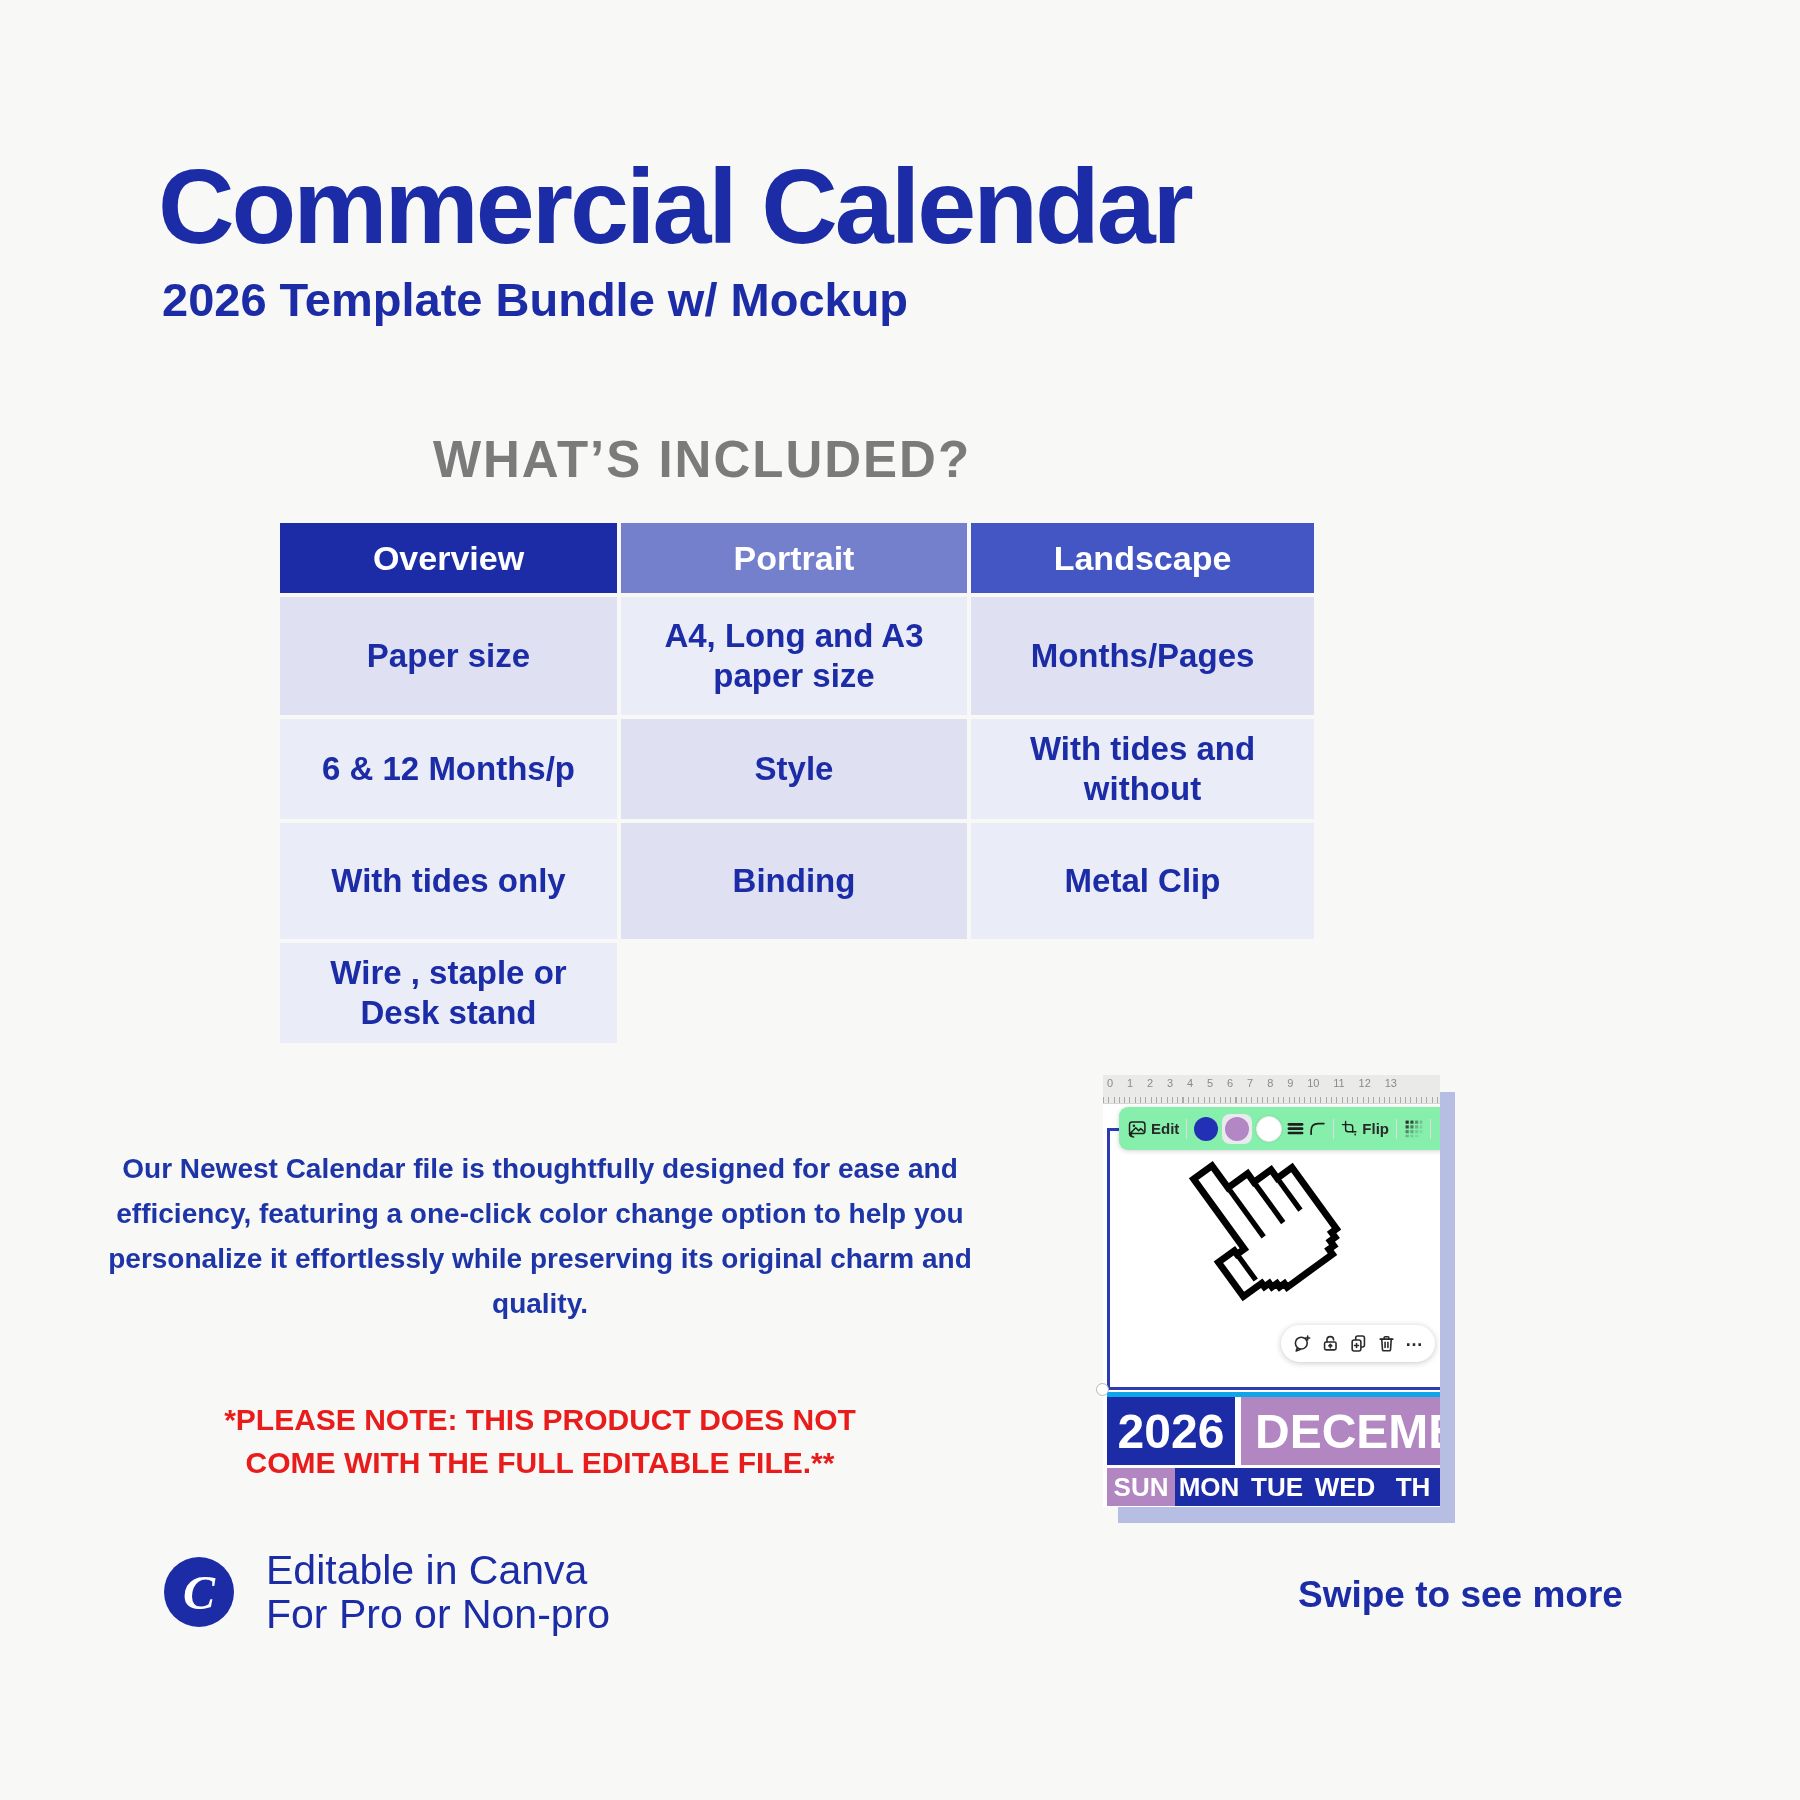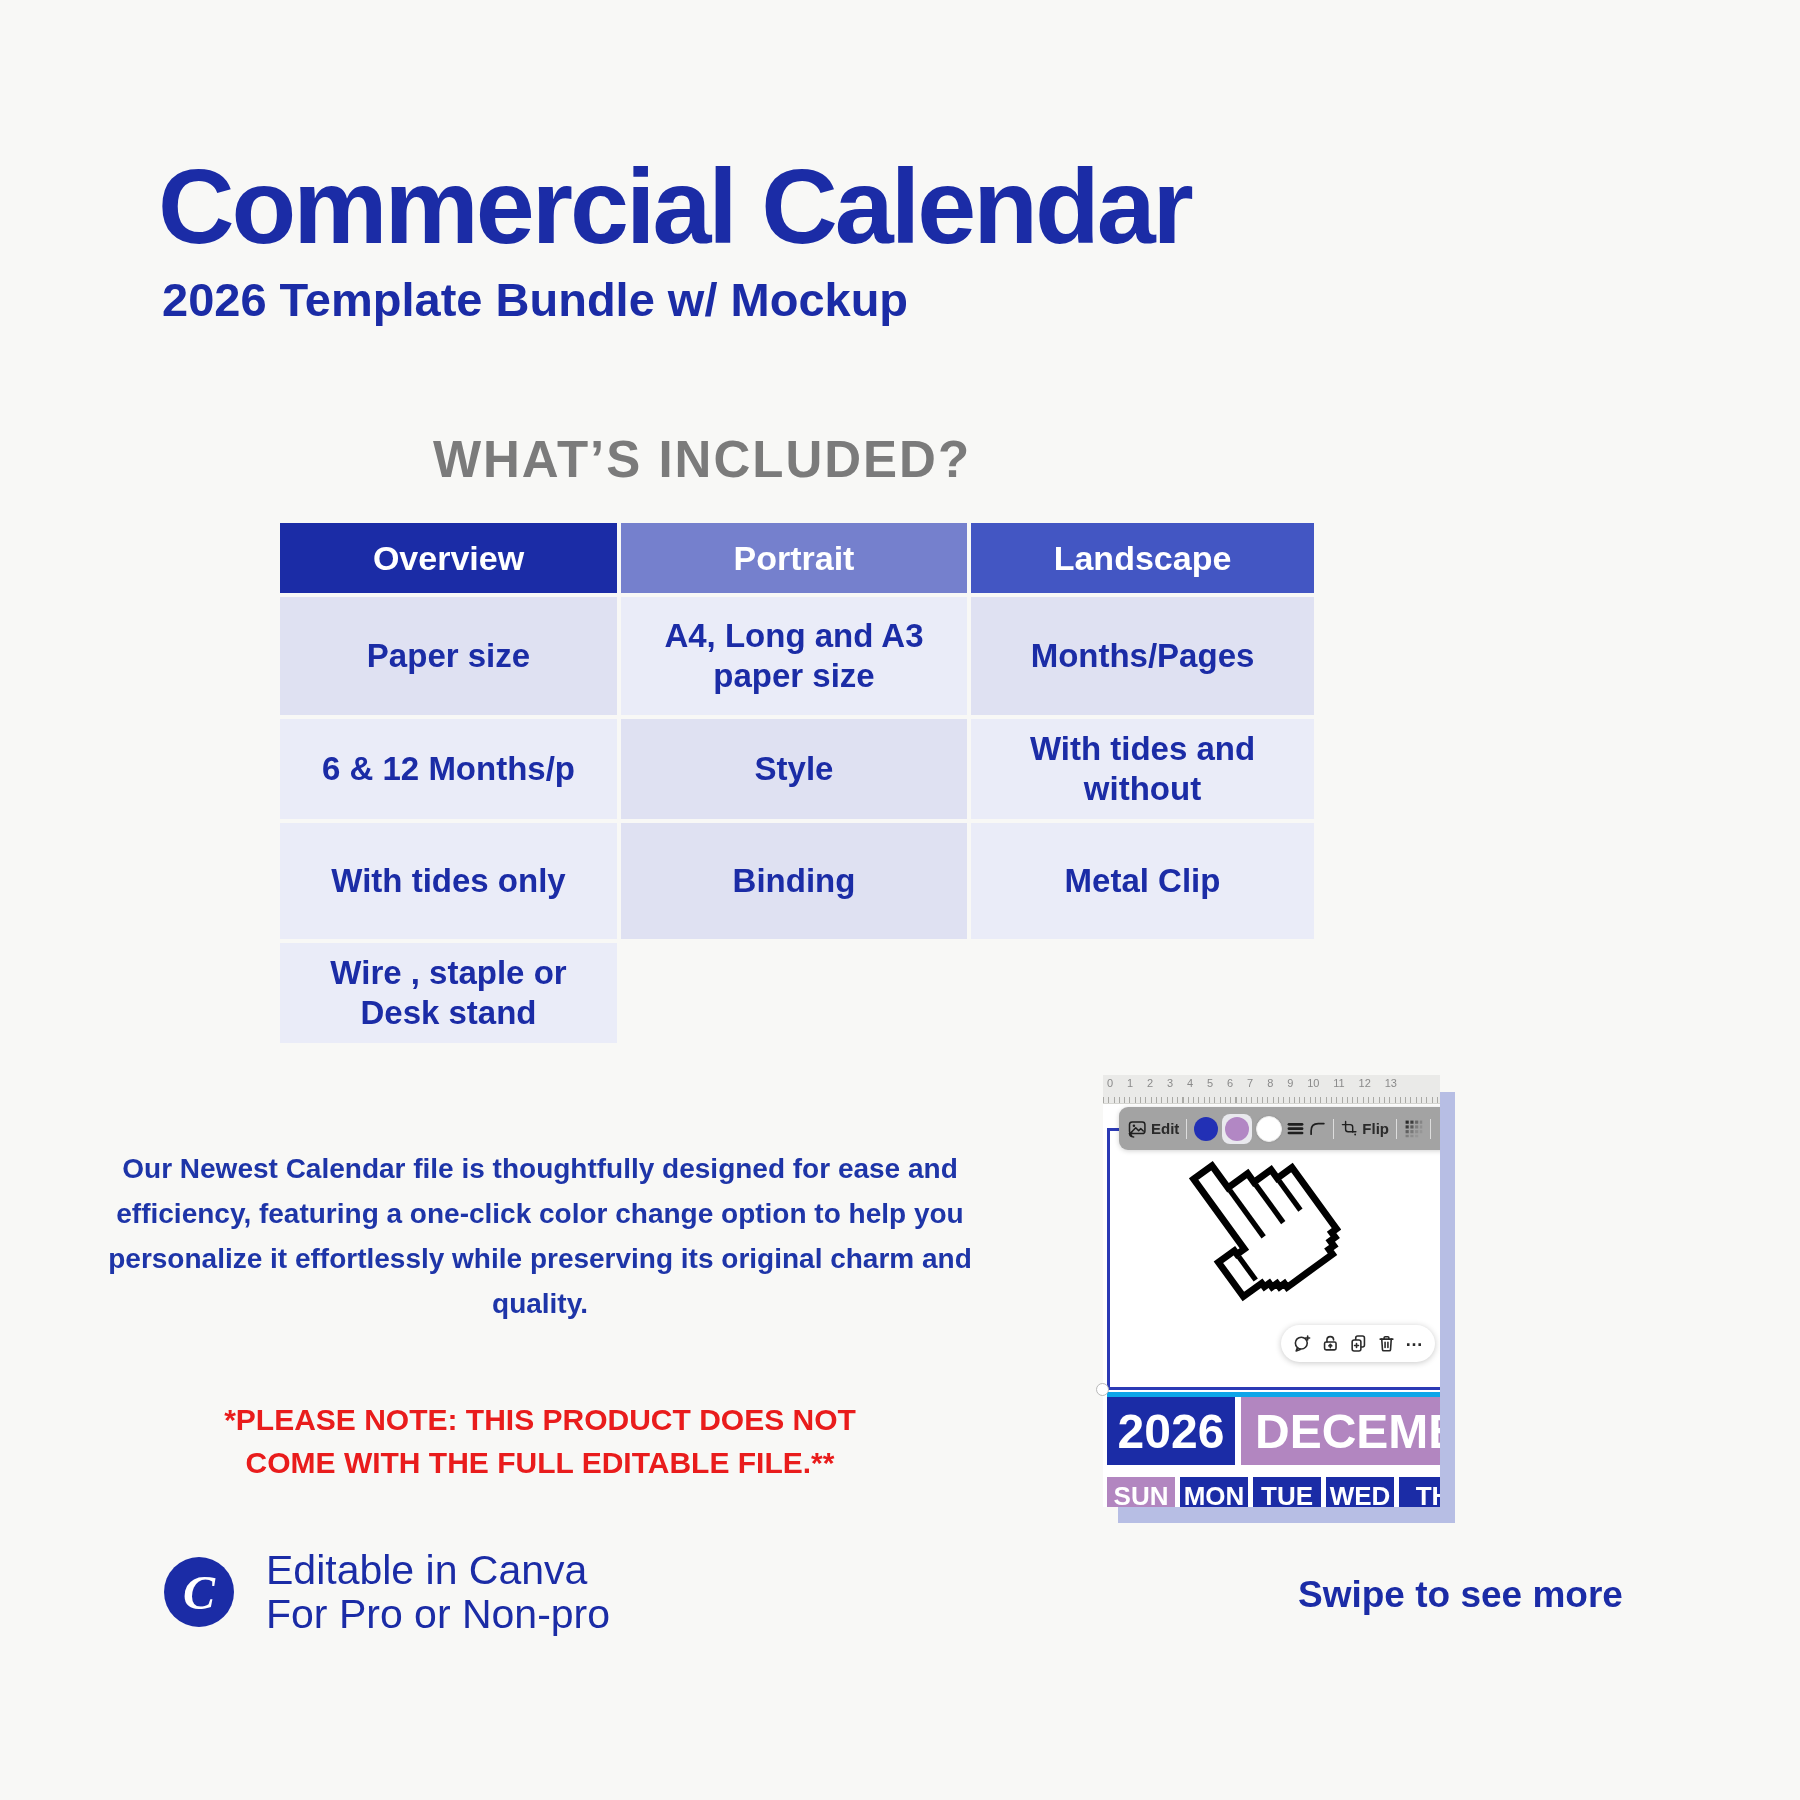--- a/index.html
+++ b/index.html
@@ -52,21 +52,21 @@
     border-bottom:1px solid #d6d6d2;}
   .ruler-nums{position:absolute;left:4px;top:2px;width:290px;display:flex;
     justify-content:space-between;color:#8a8a8a;font-size:11px;}
   .ruler-ticks{position:absolute;left:0;bottom:0;height:6px;width:100%;
     background:repeating-linear-gradient(to right,#a9a9a5 0 1px,transparent 1px 5.3px);}
   .sel{position:absolute;left:4px;top:53px;width:336px;height:262px;
     border:3px solid #2b3ab5;border-right:none;box-sizing:border-box;}
   .handle{position:absolute;left:1096px;top:1383px;width:13px;height:13px;border-radius:50%;
     background:#fff;border:1px solid #b9b9b9;z-index:7;box-sizing:border-box;}
 
-  .toolbar{position:absolute;left:16px;top:32px;width:334px;height:43px;background:#a3a3a3;
+  .toolbar{position:absolute;left:16px;top:32px;width:334px;height:43px;background:#86efac;
     border-radius:9px;box-shadow:0 1px 5px rgba(0,0,0,.18);display:flex;align-items:center;
     padding:0 8px;gap:4px;z-index:4;box-sizing:border-box;}
   .tb-label{font-size:15px;font-weight:bold;color:#2a2a2a;}
   .tb-div{width:1px;height:20px;background:#ddd;margin:0 3px;flex:none;}
   .dot{width:24px;height:24px;border-radius:50%;flex:none;}
   .dot-blue{background:#2230b5;}
   .dot-purple{background:#b287c4;}
   .dot-white{background:#fff;border:1px solid #ececec;box-shadow:0 0 2px rgba(0,0,0,.15);}
   .dot-sel{background:#e9e9ee;border-radius:8px;padding:3px;flex:none;display:flex;}
   .tb-icon{flex:none;display:flex;align-items:center;}
@@ -79,21 +79,21 @@
   .qb-icon{display:flex;align-items:center;}
   .qb-more{font-size:18px;font-weight:bold;color:#2a2a2a;line-height:10px;padding-bottom:8px;}
 
   .calendar{position:absolute;left:4px;top:317px;right:0;}
   .cal-band{display:flex;height:73px;border-top:5px solid #0ea5e9;box-sizing:border-box;}
   .cal-year{width:128px;background:#1b2ca6;color:#fff;font-size:48px;font-weight:bold;
     display:flex;align-items:center;justify-content:center;flex:none;}
   .cal-gap{width:6px;background:#fff;flex:none;}
   .cal-month{flex:1;background:#b286c0;color:#fff;font-size:48px;font-weight:bold;
     display:flex;align-items:center;padding-left:14px;white-space:nowrap;overflow:hidden;}
-  .cal-days{display:flex;gap:5px;margin-top:12px;height:38px;}
+  .cal-days{display:flex;margin-top:3px;height:38px;}
   .day{width:68px;background:#1b2ca6;color:#fff;font-size:26px;font-weight:bold;
     display:flex;align-items:center;justify-content:center;flex:none;}
   .day-sun{background:#b286c0;}
 </style>
 </head>
 <body>
 
 <div id="canvas">
 
   <div class="title">Commercial Calendar</div>

